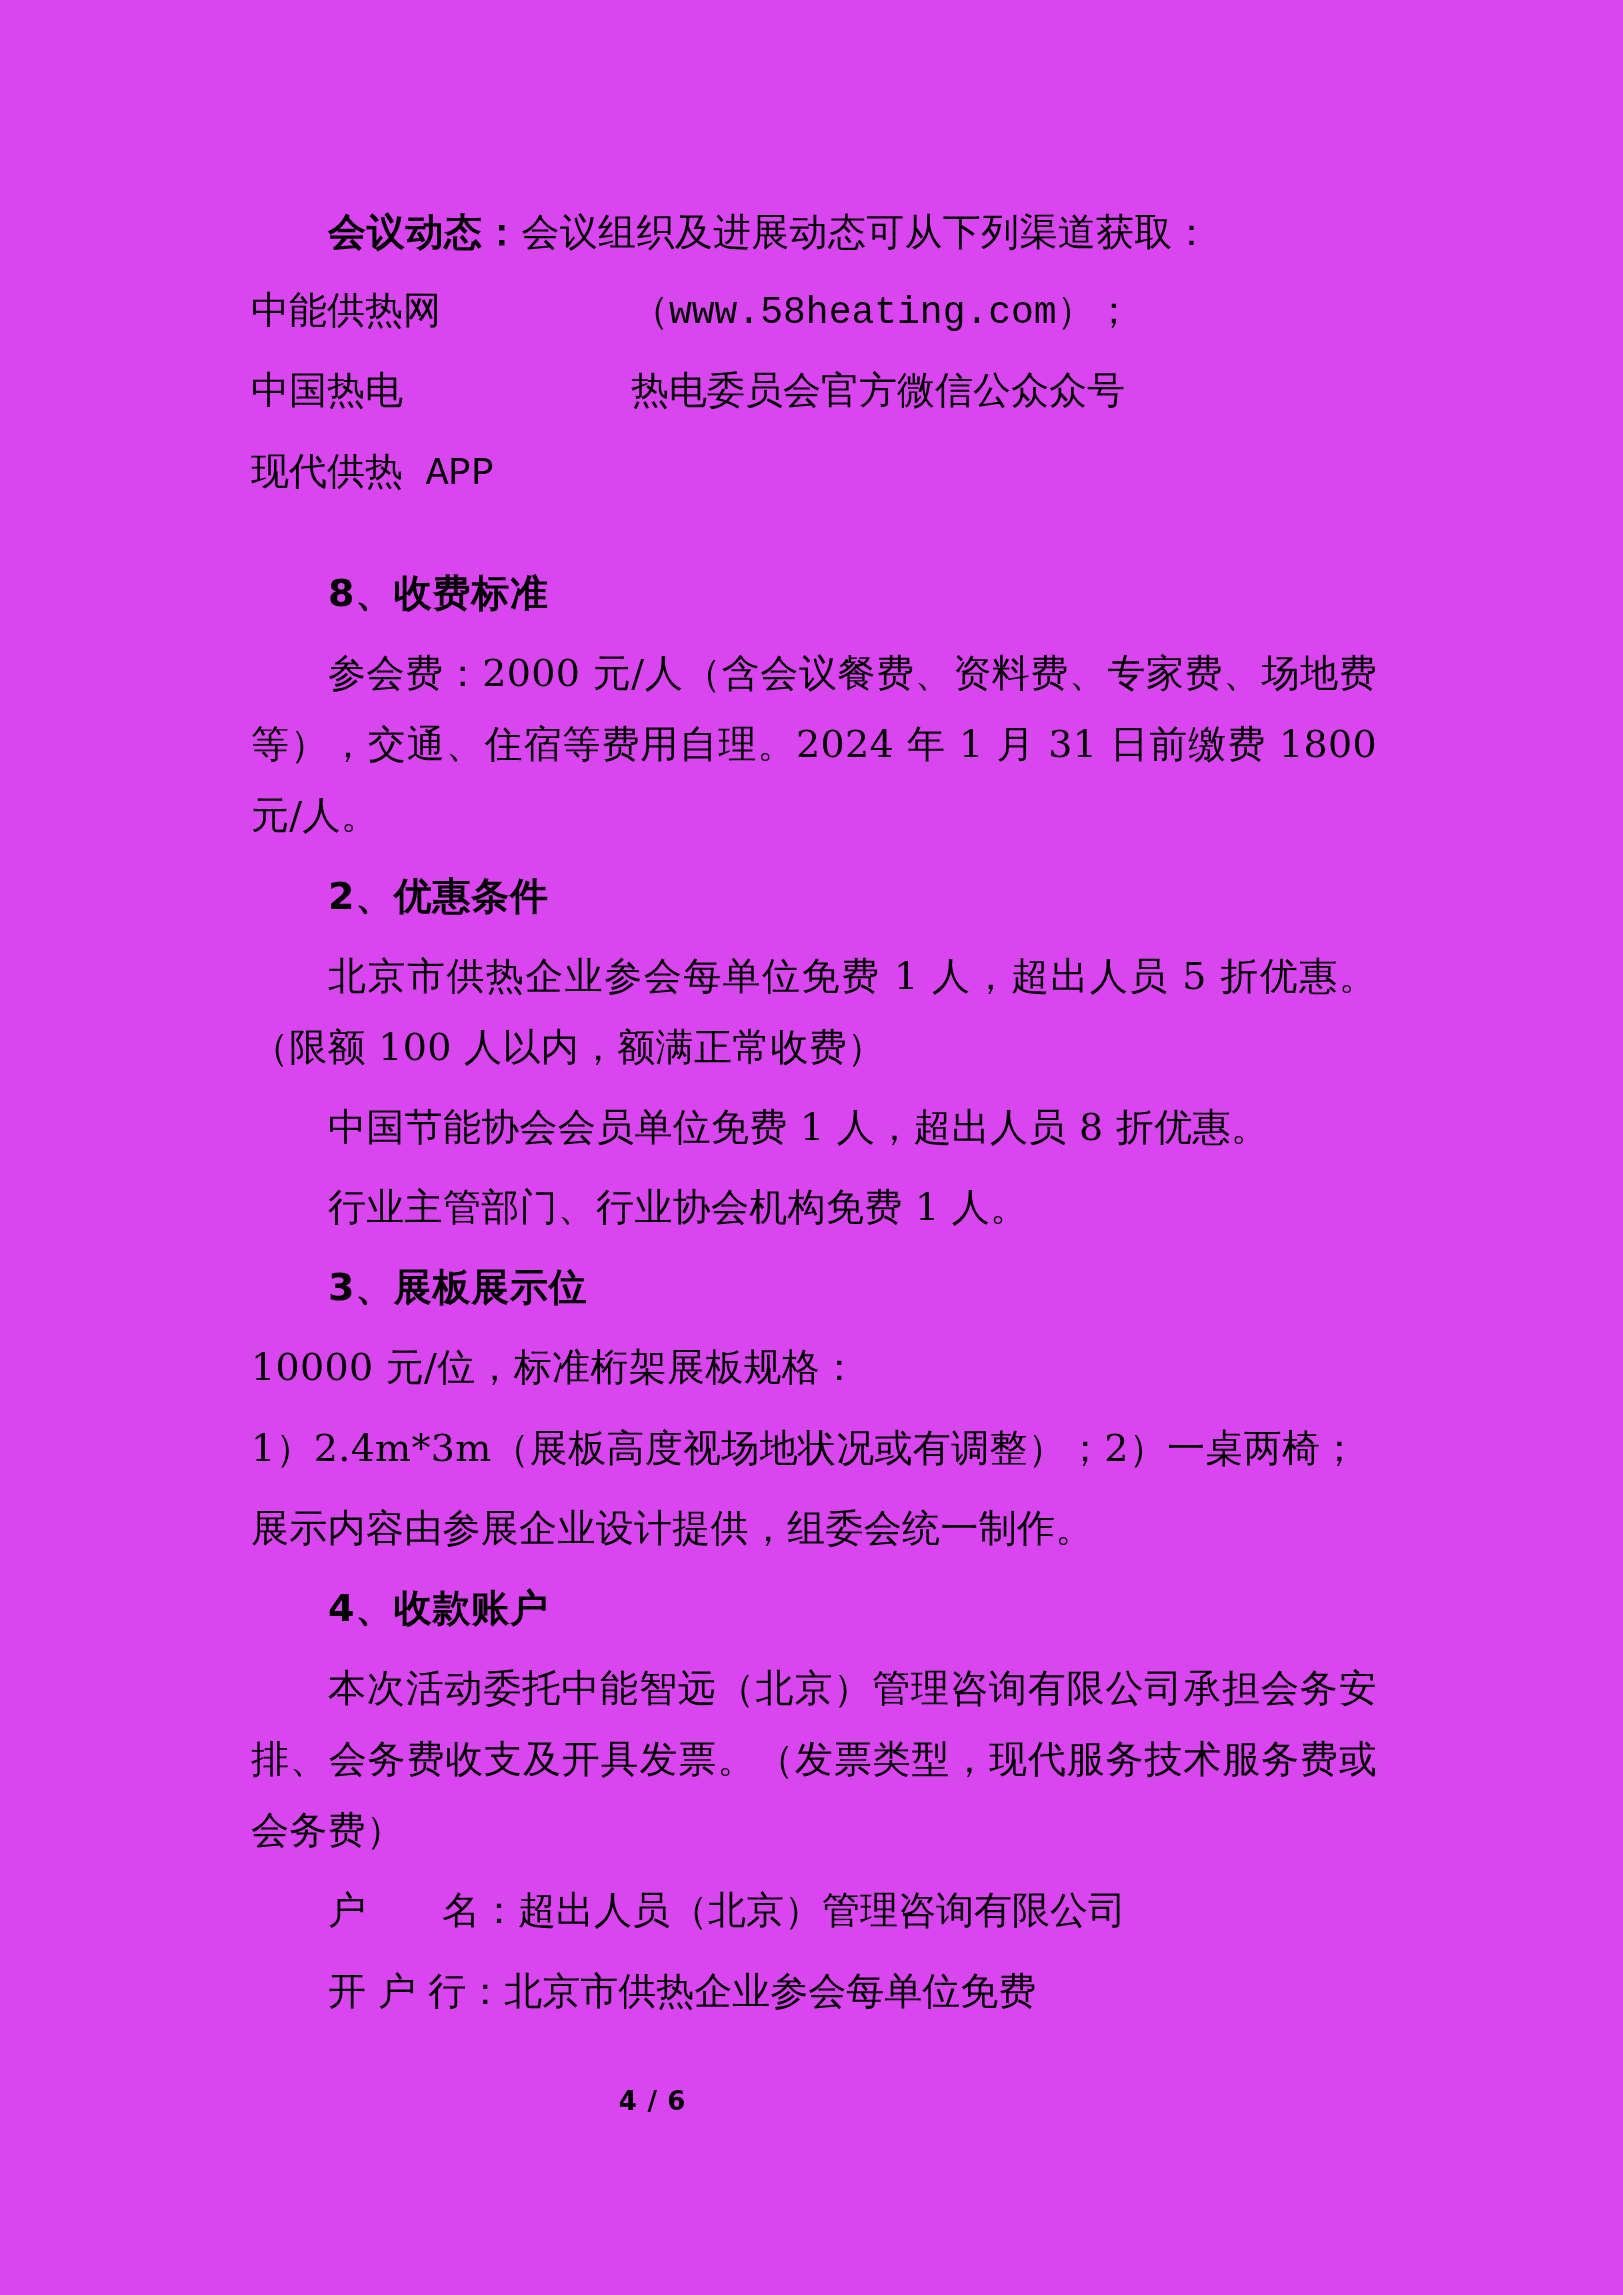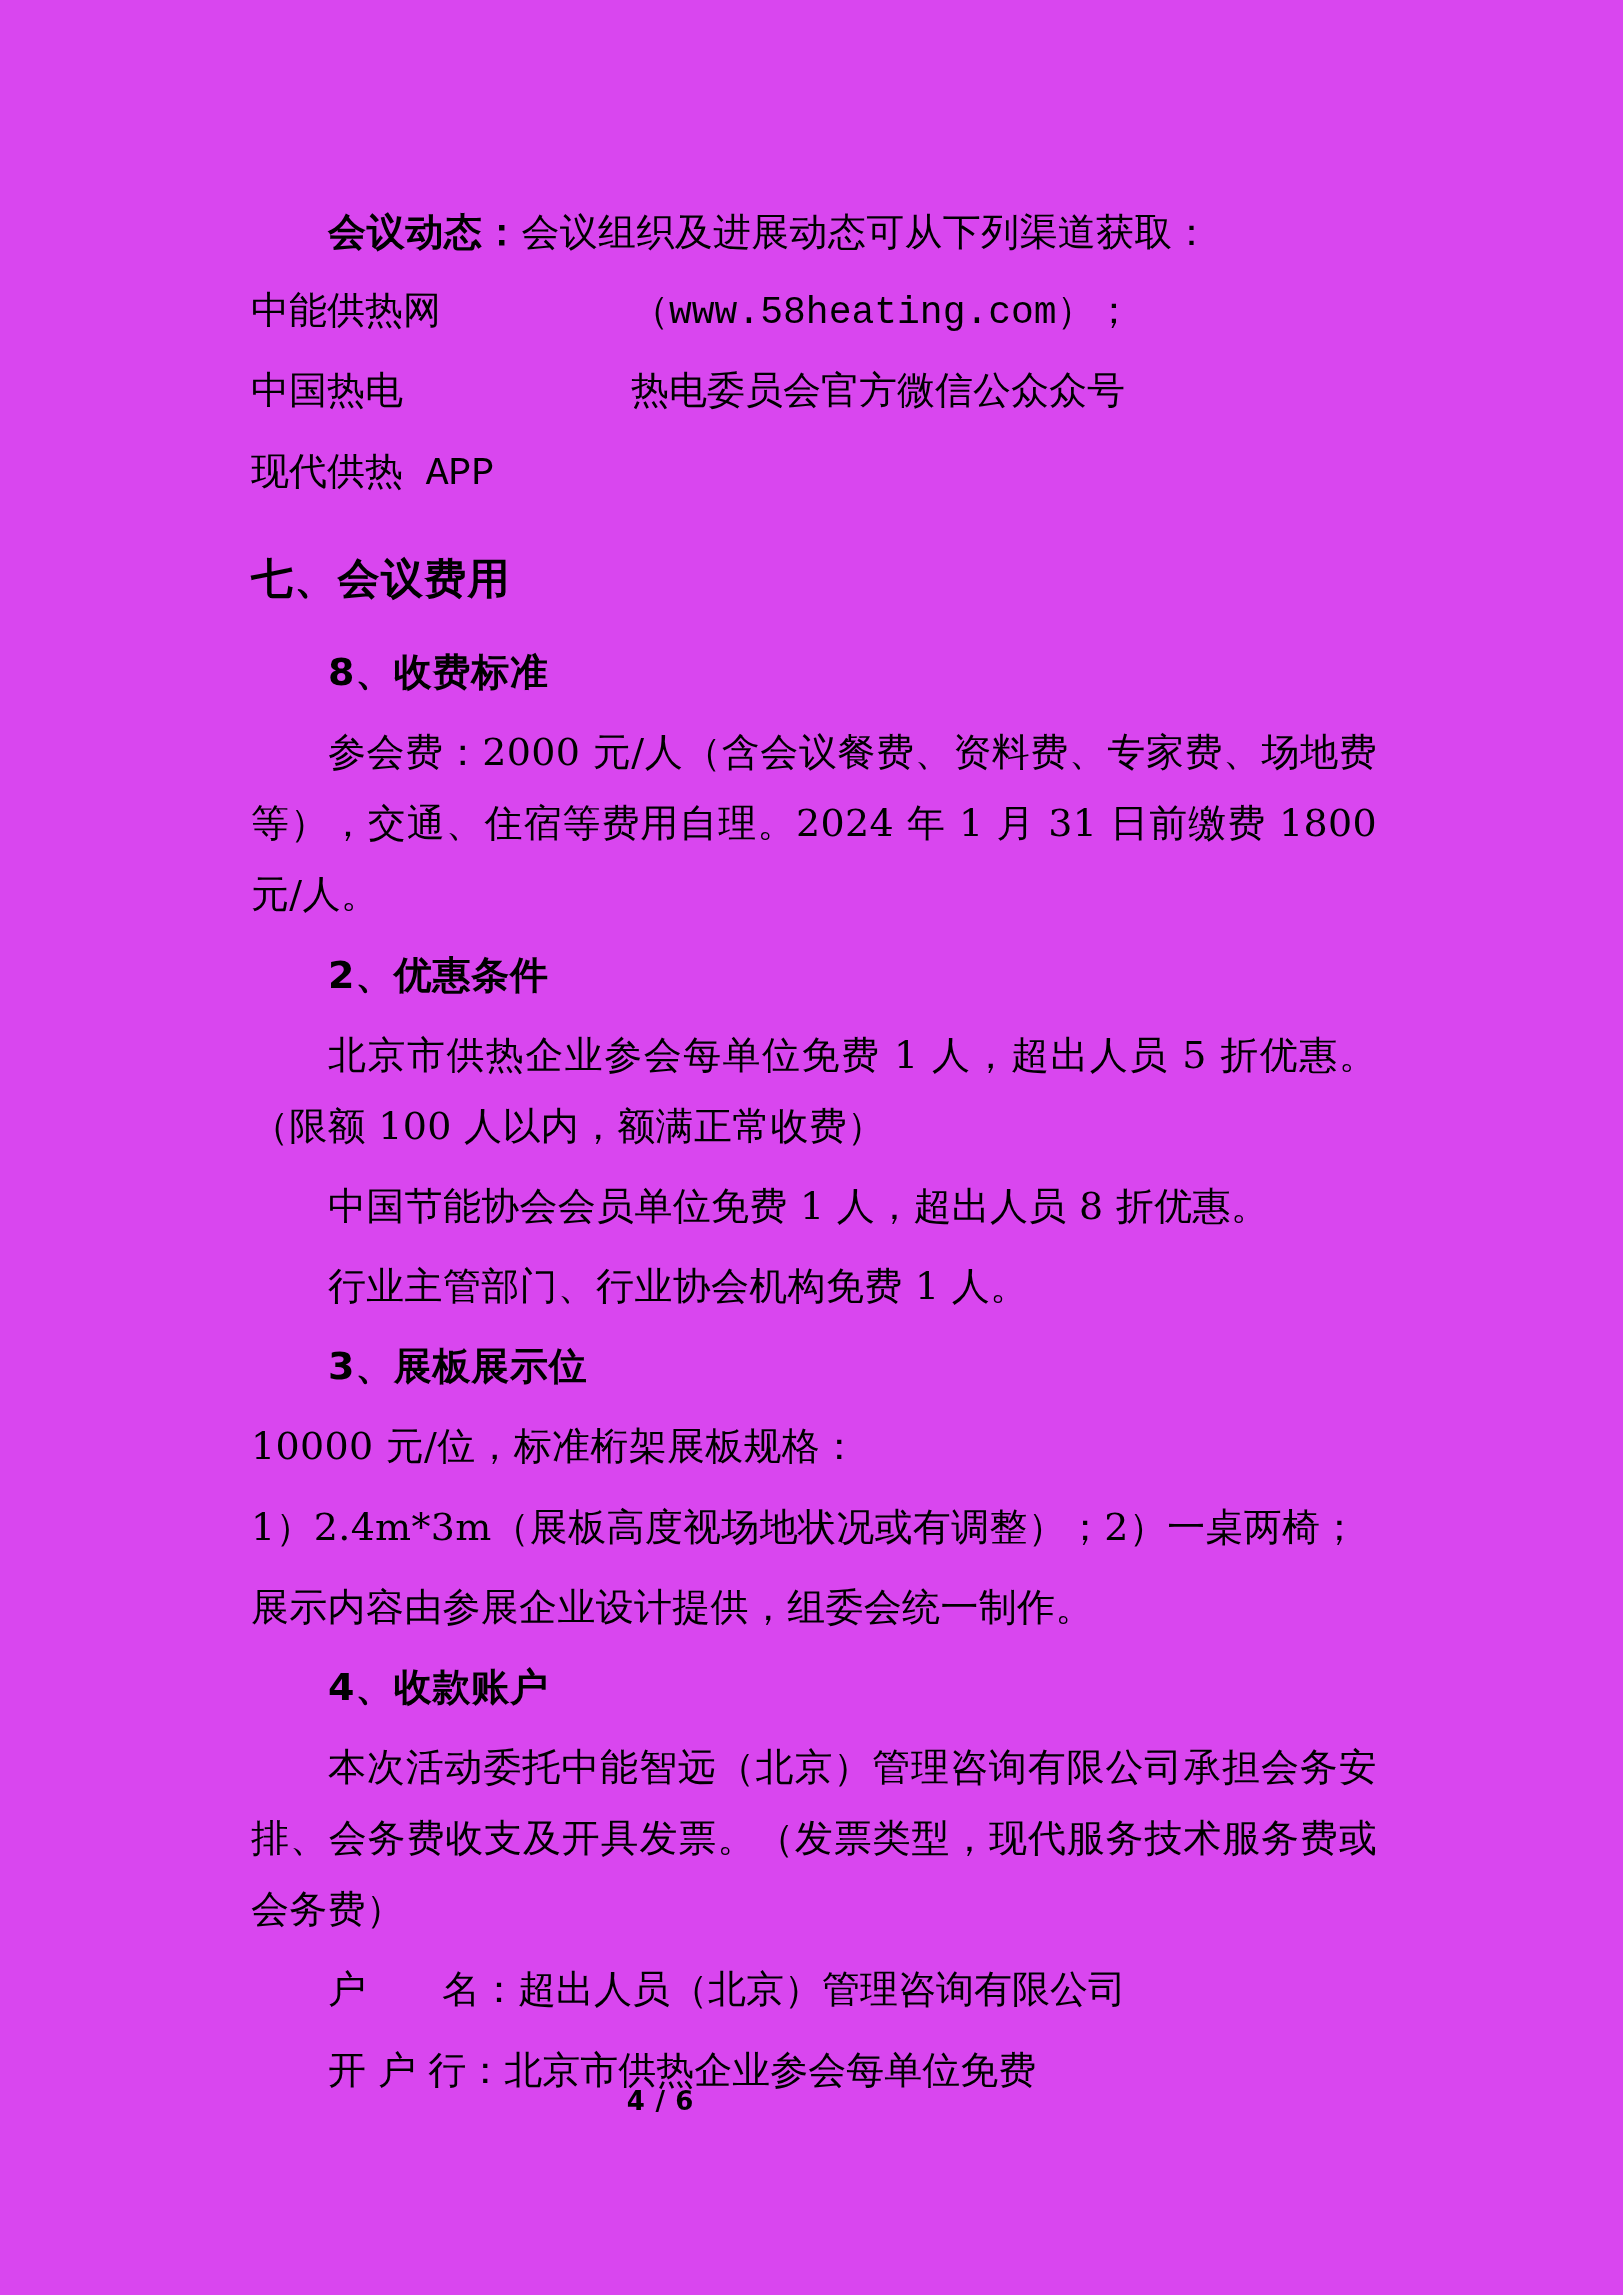--- a/index.html
+++ b/index.html
@@ -98,21 +98,21 @@
     font-size: 38px;
     line-height: 71px;
     margin: 0;
     text-indent: 77px;
     white-space: pre;
   }
 
   
   .footer {
     position: absolute;
-    left: 12px;
+    left: 4px;
     top: 2086px;
     width: 1297px;
     text-align: center;
     font-family: "DejaVu Sans", "Liberation Sans", sans-serif;
     font-weight: bold;
     font-size: 26px;
     line-height: 31px;
     letter-spacing: 0.7px;
     color: #000000;
   }
@@ -133,21 +133,20 @@
     <div class="gap-sm"></div>
 
     <p class="channel">中国热电　　　　　　热电委员会官方微信公众众号</p>
 
     <div class="gap-sm"></div>
 
     <p class="channel">现代供热 APP</p>
 
     <div class="gap-lg"></div>
 
-    <h1 class="h1">七、会议费用</h1>
 
     <div class="gap-md"></div>
 
     <h2 class="h2">8、收费标准</h2>
 
     <div class="gap-sm"></div>
 
     <p class="p indent">参会费：2000 元/人（含会议餐费、资料费、专家费、场地费等），交通、住宿等费用自理。2024 年 1 月 31 日前缴费 1800 元/人。</p>
 
     <div class="gap-sm"></div>

